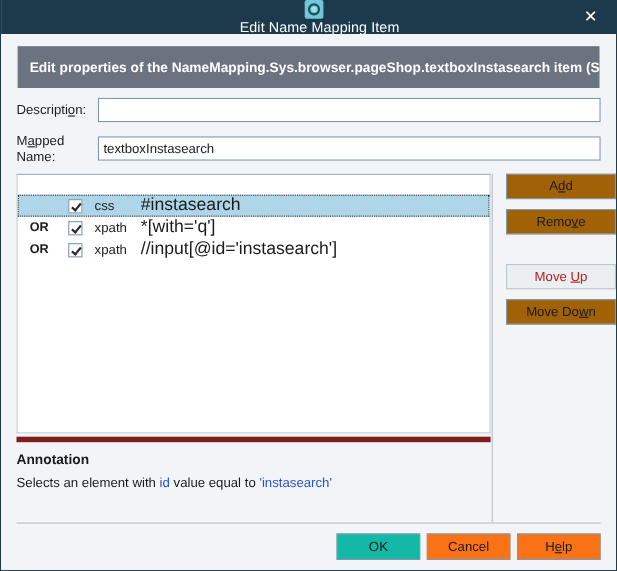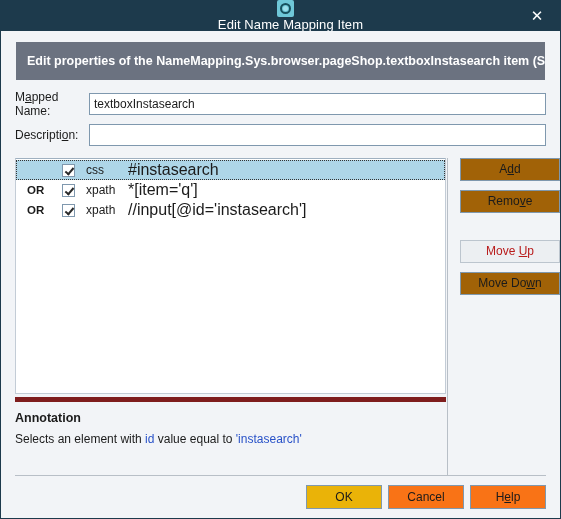--- a/index.html
+++ b/index.html
@@ -156,21 +156,21 @@
     min-height: 0;
   }
   .list-box {
     flex: 1 1 auto;
     background: #ffffff;
     border: 1px solid #c3ccd6;
     border-top: 1px solid #9fb0c0;
     box-sizing: border-box;
     overflow: hidden;
     min-height: 0;
-    padding-top: 1px;
+    padding-top: 18px;
   }
   .row {
     height: 20px;
     display: flex;
     align-items: center;
     box-sizing: border-box;
     padding-left: 1px;
   }
   .row.selected {
     background: #aed6e8;
@@ -306,47 +306,47 @@
     font-family: "Liberation Sans", sans-serif;
     font-size: 12px;
     color: #1b1b1b;
     cursor: default;
     text-align: center;
     line-height: 22px;
     padding: 0;
   }
   .fbtn u { text-decoration: underline; }
   .fbtn.default {
-    background: #eab308;
+    background: #14b8a6;
     border-color: #7f98ae;
   }
 </style>
 </head>
 <body>
 
 <div class="window">
 
   <div class="titlebar">
     <div class="title-icon"></div>
     <div class="title-text">Edit Name Mapping Item</div>
     <div class="close-btn">✕</div>
   </div>
 
   <div class="body">
 
     <div class="banner">Edit properties of the NameMapping.Sys.browser.pageShop.textboxInstasearch item (Sys.B</div>
 
+    <div class="field-row second">
+      <div class="field-label"><span>Descripti</span><u>o</u><span>n:</span></div>
+      <input class="text-input" type="text" value="" style="">
+    </div>
+
     <div class="field-row first">
       <div class="field-label"><span>M</span><u>a</u><span>pped Name:</span></div>
       <input class="text-input" type="text" value="textboxInstasearch" style="">
-    </div>
-
-    <div class="field-row second">
-      <div class="field-label"><span>Descripti</span><u>o</u><span>n:</span></div>
-      <input class="text-input" type="text" value="" style="">
     </div>
 
     <div class="middle">
 
       <div class="list-wrap">
         <div class="list-box">
 
           <div class="row selected">
             <div class="col-or"></div>
             <div class="col-chk">
@@ -355,21 +355,21 @@
             <div class="col-type">css</div>
             <div class="col-value">#instasearch</div>
           </div>
 
           <div class="row">
             <div class="col-or">OR</div>
             <div class="col-chk">
                 <span class="chk"></span>
               </div>
             <div class="col-type">xpath</div>
-            <div class="col-value">*[item='q']</div>
+            <div class="col-value">*[with='q']</div>
           </div>
 
           <div class="row">
             <div class="col-or">OR</div>
             <div class="col-chk">
                 <span class="chk"></span>
               </div>
             <div class="col-type">xpath</div>
             <div class="col-value">//input[@id='instasearch']</div>
           </div>

